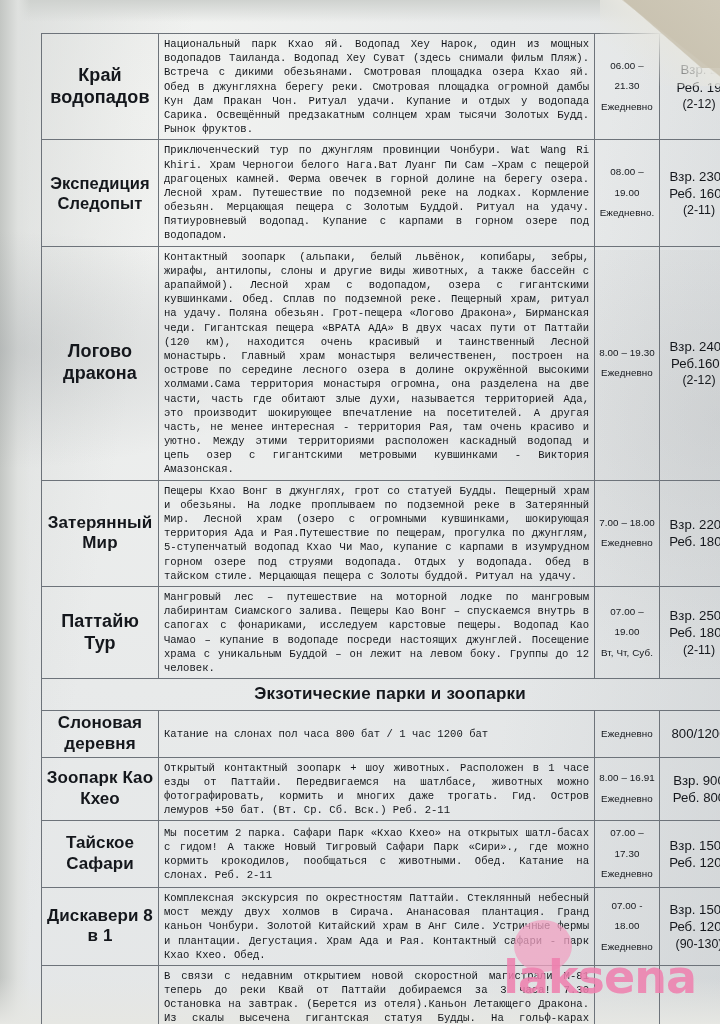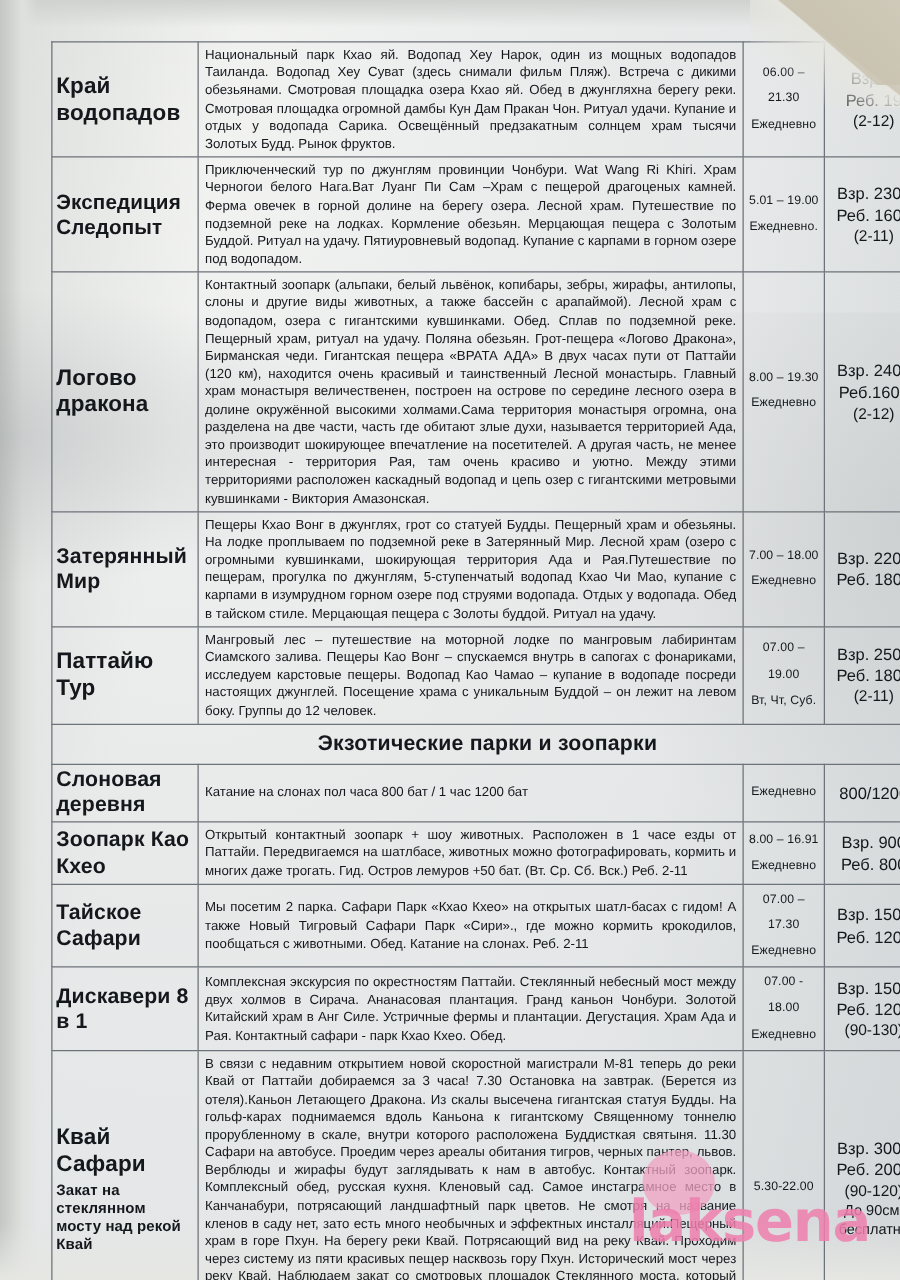--- a/index.html
+++ b/index.html
@@ -47,25 +47,26 @@
     border-collapse:collapse;
     table-layout:fixed;
     color:#14171c;
   }
   td{
     border:1px solid #6d737a;
     vertical-align:middle;
     padding:2px 3px;
   }
   .col-name{width:110px;}
-  .col-desc{width:425px;}
+  .col-desc{width:425px;font-family:Liberation Mono, monospace;}
   .col-time{width:58px;}
   .col-price{width:72px;}
 
   .tour-name{
+    text-align:center;
     font-weight:bold;
     font-size:16.5px;
     line-height:1.22;
     letter-spacing:.1px;
   }
   .tour-name.big{font-size:18px;}
   .tour-name.sm{font-size:17px;}
   .tour-name .sub{
     display:block;font-size:12px;font-weight:bold;line-height:1.2;margin-top:2px;
   }
@@ -153,21 +154,21 @@
           <span>Взр. 2</span>
           <span>Реб. 19</span>
           <span class="paren">(2-12)</span>
         </td>
       </tr>
 
       <tr>
         <td class="col-name tour-name">Экспедиция Следопыт</td>
         <td class="col-desc desc">Приключенческий тур по джунглям провинции Чонбури. Wat Wang Ri Khiri. Храм Черногои белого Нага.Ват Луанг Пи Сам –Храм с пещерой драгоценых камней. Ферма овечек в горной долине на берегу озера. Лесной храм. Путешествие по подземной реке на лодках. Кормление обезьян. Мерцающая пещера с Золотым Буддой. Ритуал на удачу. Пятиуровневый водопад. Купание с карпами в горном озере под водопадом.</td>
         <td class="col-time time">
-          <span>5.01 – 19.00</span>
+          <span>08.00 – 19.00</span>
           <span>Ежедневно.</span>
         </td>
         <td class="col-price price">
           <span>Взр. 2300</span>
           <span>Реб. 1600</span>
           <span class="paren">(2-11)</span>
         </td>
       </tr>
 
       <tr>

